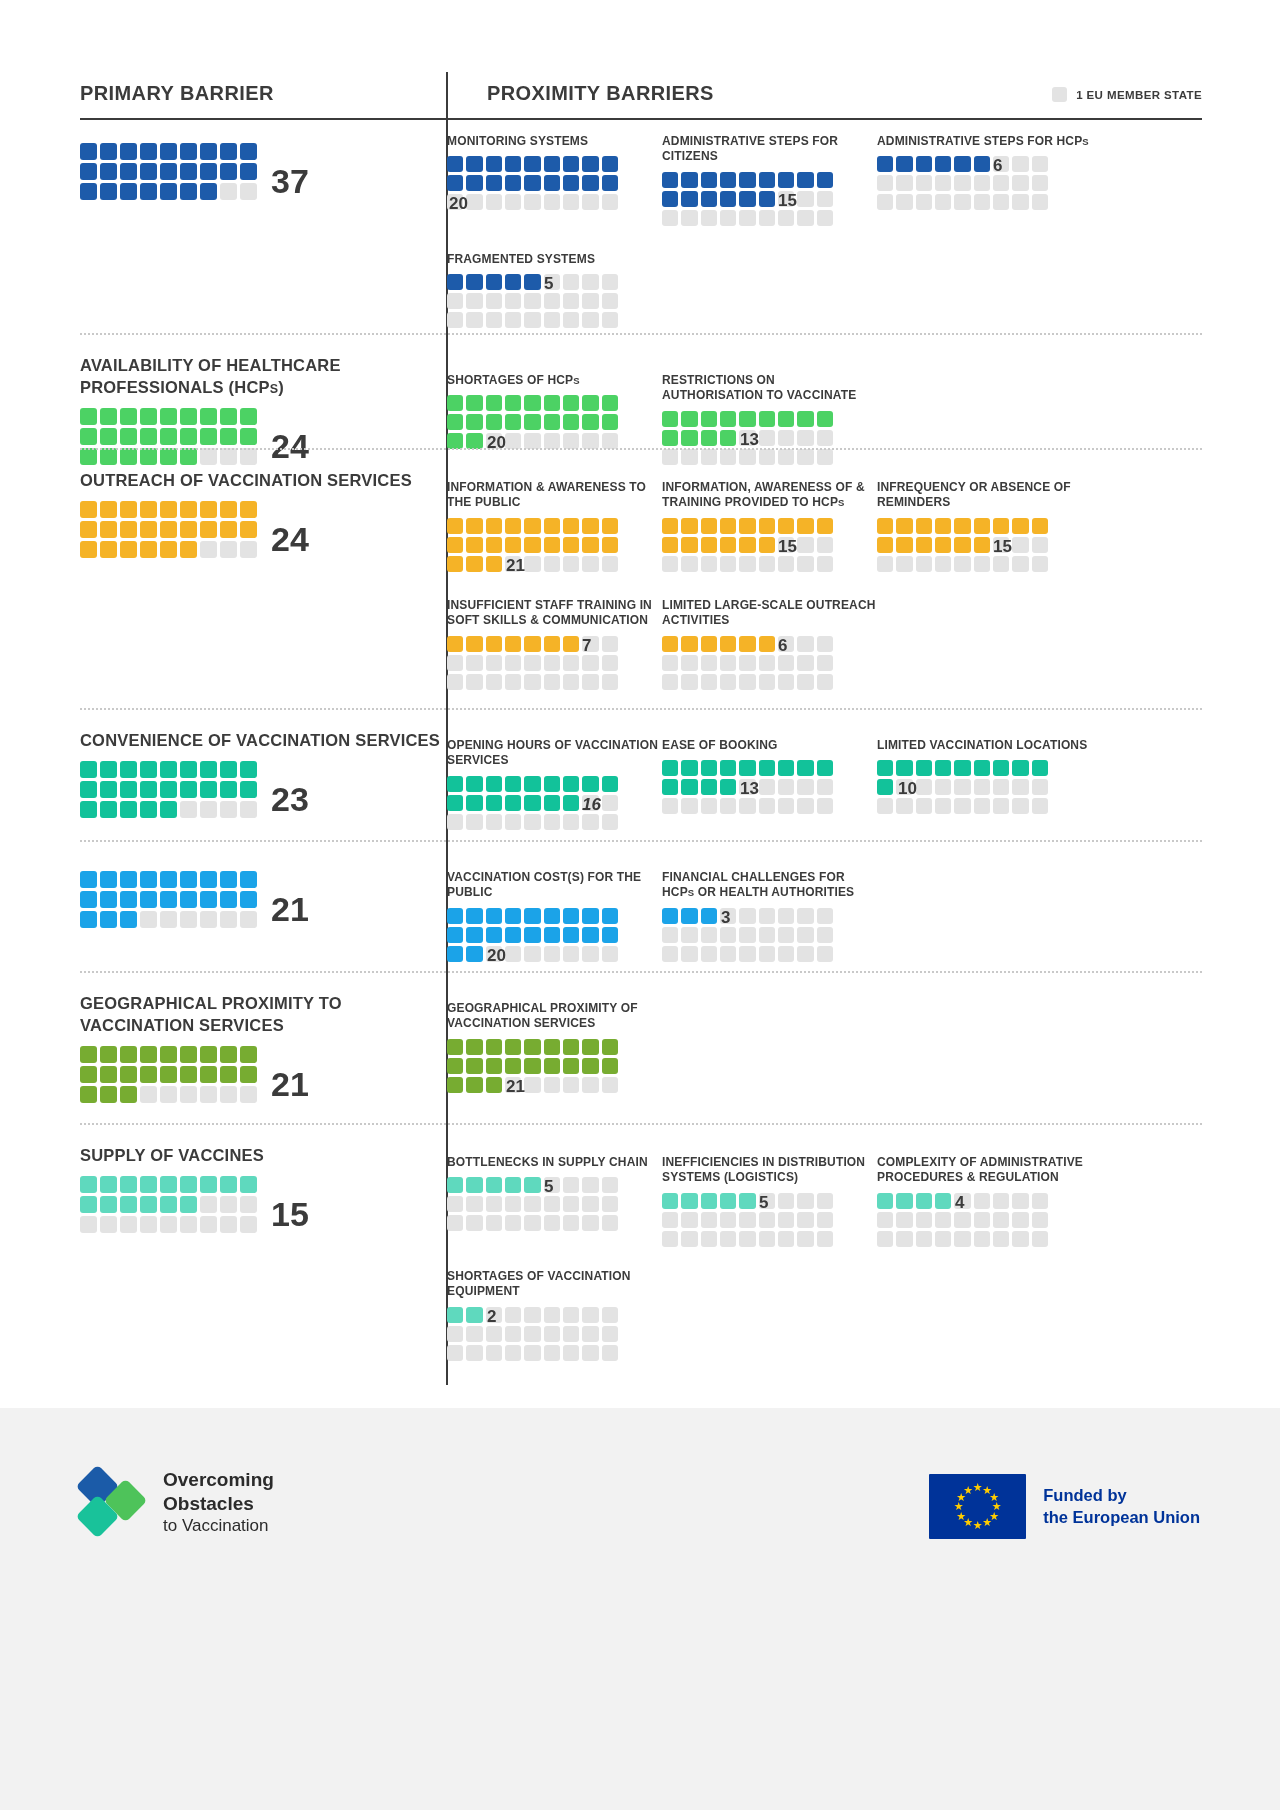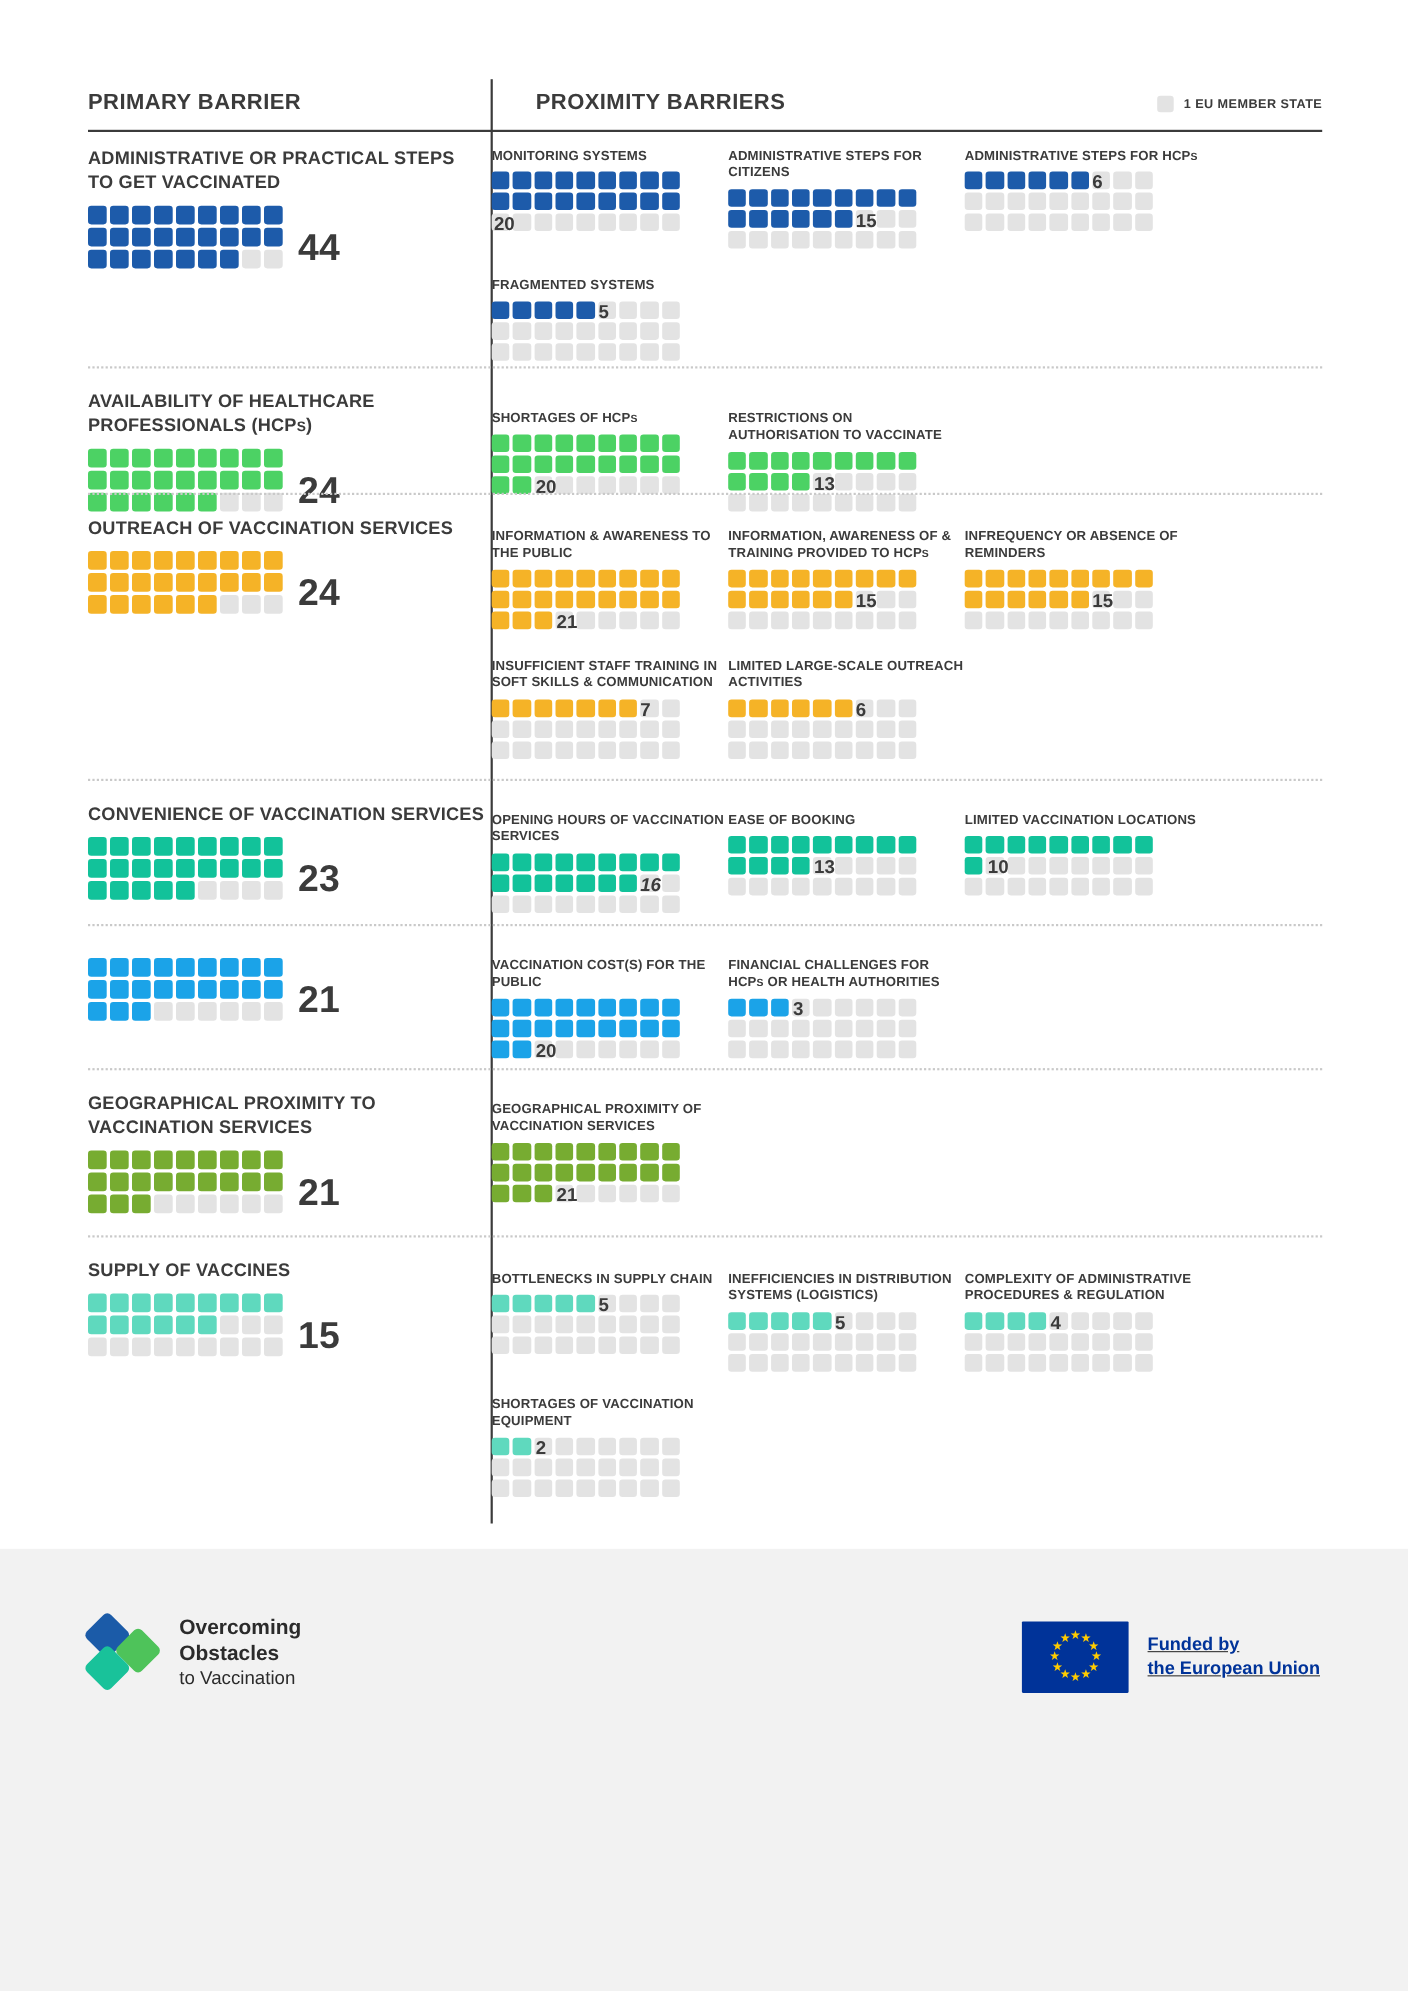--- a/index.html
+++ b/index.html
@@ -104,21 +104,21 @@
   .logo-text .l3 { font-size:17px; color:#2b2b2b; }
 
   .eu-block { position:absolute; right:80px; top:66px; display:flex; align-items:center; gap:17px; }
   .eu-flag {
     width:97px; height:65px; background:#003399; position:relative; border-radius:1px;
   }
   .eu-star {
     position:absolute; color:#FFCC00; font-size:11px; line-height:11px;
     width:11px; height:11px; text-align:center;
   }
-  .eu-text { line-height:1.3;text-decoration:underline; }
+  .eu-text { line-height:1.3; }
   .eu-text div { font-size:16.5px; font-weight:bold; color:#003399; }
 </style>
 </head>
 <body>
 
 <div class="sheet">
 
   <div class="header">
     <div class="hdr-primary">PRIMARY BARRIER</div>
     <div class="hdr-secondary">PROXIMITY BARRIERS</div>
@@ -126,21 +126,20 @@
       <span class="legend-swatch"></span>
       <span class="legend-label">1 EU MEMBER STATE</span>
     </div>
   </div>
   <div class="hdr-rule"></div>
   <div class="vdiv"></div>
 
   <div id="sections-root">
       <div class="row" style="top: 134px; height: 214px;">
         <div class="pcol">
-          <div class="ptitle">ADMINISTRATIVE OR PRACTICAL STEPS TO GET VACCINATED</div>
           <div class="pchart">
             <div class="waffle primary">
               <span class="cell" style="background: rgb(29, 91, 170);"></span>
               <span class="cell" style="background: rgb(29, 91, 170);"></span>
               <span class="cell" style="background: rgb(29, 91, 170);"></span>
               <span class="cell" style="background: rgb(29, 91, 170);"></span>
               <span class="cell" style="background: rgb(29, 91, 170);"></span>
               <span class="cell" style="background: rgb(29, 91, 170);"></span>
               <span class="cell" style="background: rgb(29, 91, 170);"></span>
               <span class="cell" style="background: rgb(29, 91, 170);"></span>
@@ -157,21 +156,21 @@
               <span class="cell" style="background: rgb(29, 91, 170);"></span>
               <span class="cell" style="background: rgb(29, 91, 170);"></span>
               <span class="cell" style="background: rgb(29, 91, 170);"></span>
               <span class="cell" style="background: rgb(29, 91, 170);"></span>
               <span class="cell" style="background: rgb(29, 91, 170);"></span>
               <span class="cell" style="background: rgb(29, 91, 170);"></span>
               <span class="cell" style="background: rgb(29, 91, 170);"></span>
               <span class="cell"></span>
               <span class="cell"></span>
             </div>
-            <span class="pnum">44</span>
+            <span class="pnum">37</span>
           </div>
         </div>
         <div class="scol sitems" style="height: 214px;">
           <div class="sitem" style="left: 0px; top: 0px;">
             <div class="stitle">MONITORING SYSTEMS</div>
             <div class="swrap">
               <div class="waffle secondary">
                 <span class="cell" style="background: rgb(29, 91, 170);"></span>
                 <span class="cell" style="background: rgb(29, 91, 170);"></span>
                 <span class="cell" style="background: rgb(29, 91, 170);"></span>

